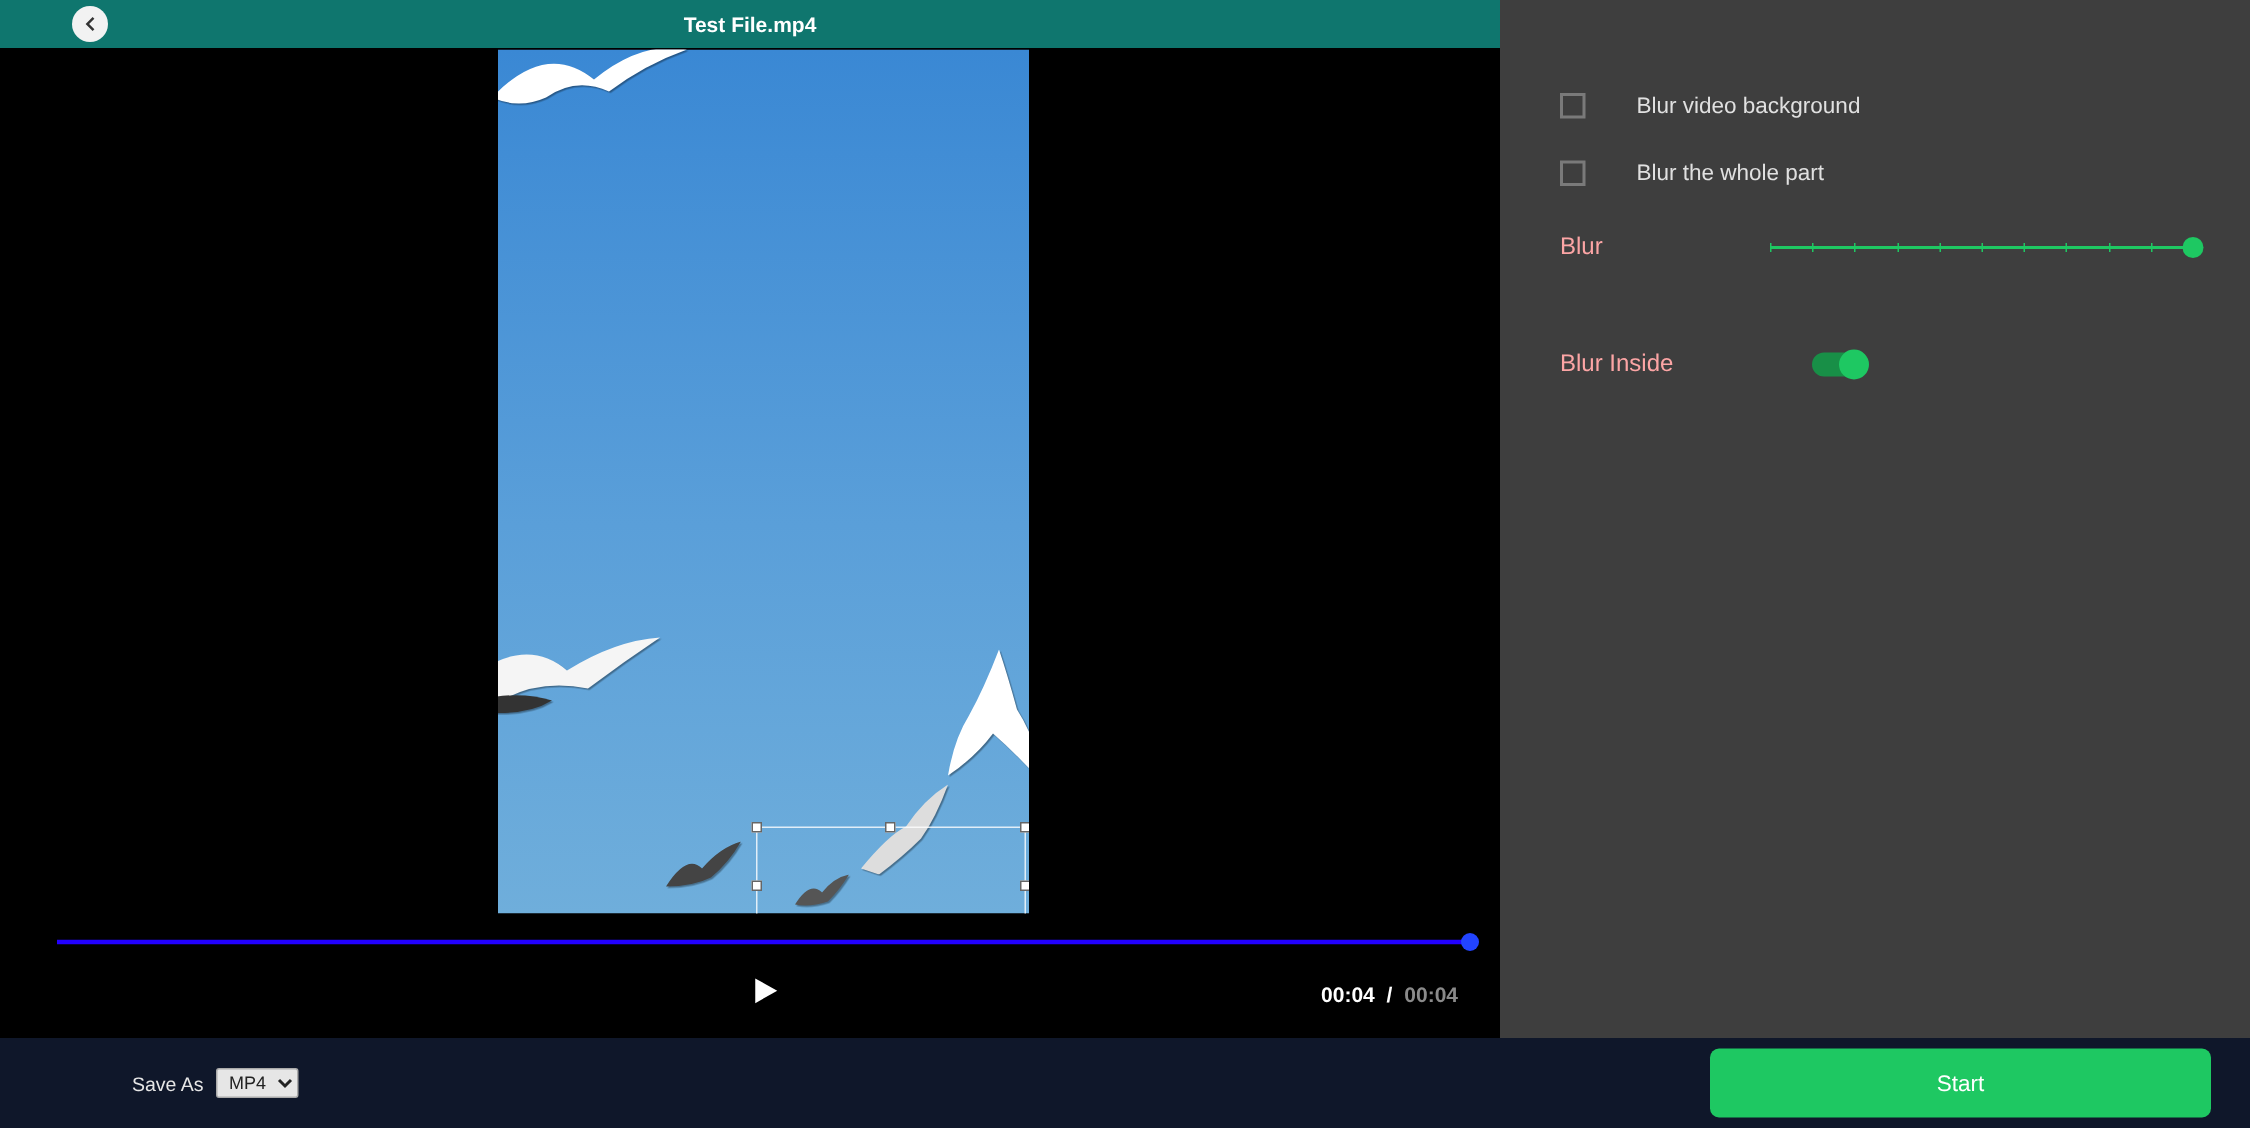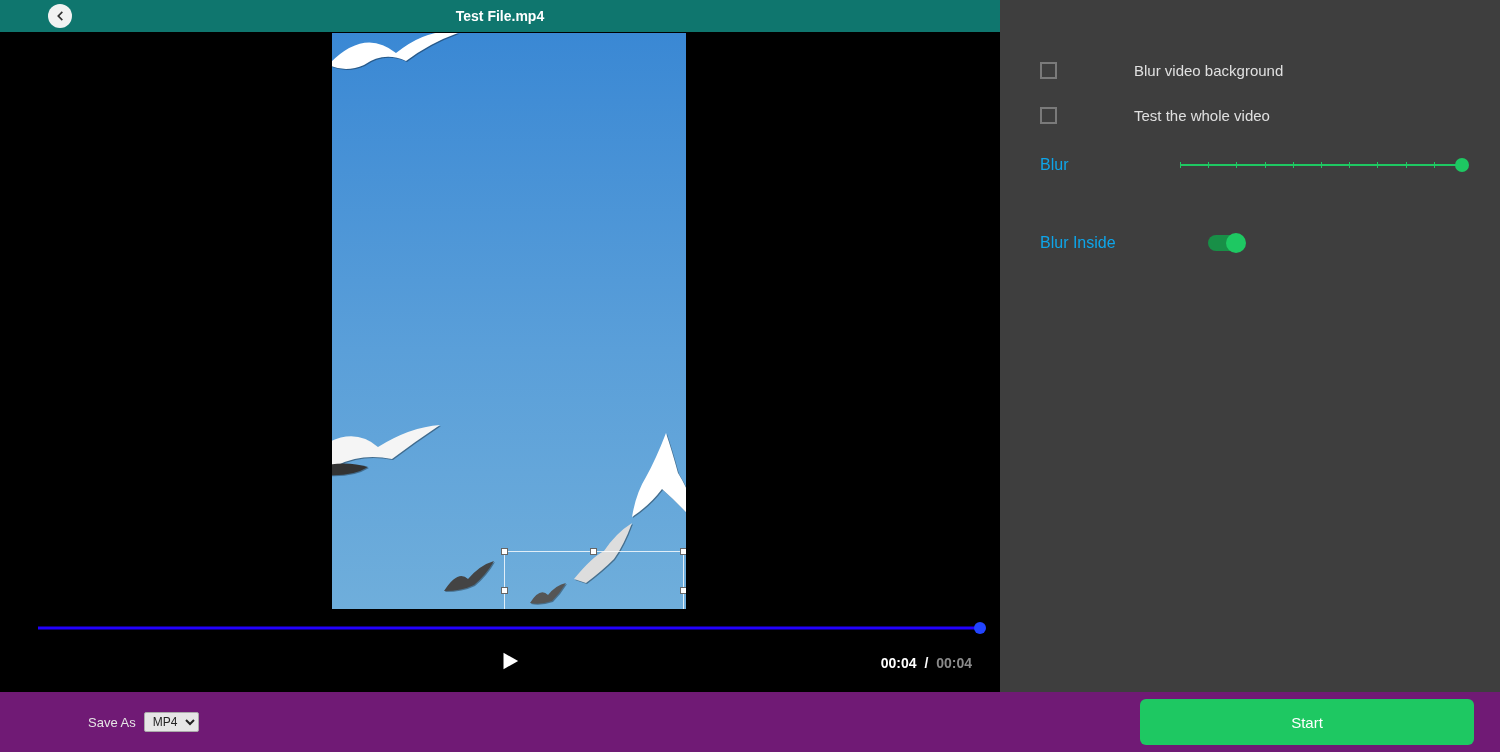--- a/index.html
+++ b/index.html
@@ -147,21 +147,20 @@
   .side-panel {
     flex: 1;
     padding: 30px 38px 0 40px;
     background: #3e3e3e;
   }
   .opt {
     display: flex;
     align-items: flex-start;
     margin-bottom: 28px;
     cursor: pointer;
-    gap: 43px;
   }
   .cb {
     width: 17px; height: 17px;
     border: 2px solid #7a7a7a;
     margin-right: 34px;
     display: flex;
     align-items: center;
     justify-content: center;
     flex-shrink: 0;
   }
@@ -170,21 +169,21 @@
     border-color: #1ec862;
   }
   .cb.checked svg { width: 12px; height: 12px; }
   .opt-label { font-size: 15px; color: #e0e0e0; }
 
   .row {
     display: flex;
     align-items: center;
     margin-top: 32px;
   }
-  .row-label { font-size: 16px; color: #0ea5e9; width: 140px; }
+  .row-label { font-size: 16px; color: #fca5a5; width: 140px; }
 
   .slider {
     position: relative;
     flex: 1;
     height: 14px;
     cursor: pointer;
   }
   .slider-track {
     position: absolute;
     left: 0; right: 0; top: 50%;
@@ -220,21 +219,21 @@
     width: 20px; height: 20px;
     background: #1ec862;
     border-radius: 50%;
     transform: translateY(-50%);
   }
 
   .footer {
     position: absolute;
     left: 0; right: 0; bottom: 0;
     height: 60px;
-    background: #701a75;
+    background: #0f172a;
     display: flex;
     align-items: center;
   }
   .save-as {
     display: flex;
     align-items: center;
     margin-left: 88px;
     font-size: 13px;
     color: #e6e6e6;
   }
@@ -344,21 +343,21 @@
   </div>
 
   <div class="side-panel">
     <div id="opts">
         <div class="opt">
           <div class="cb"></div>
           <div class="opt-label">Blur video background</div>
         </div>
         <div class="opt">
           <div class="cb"></div>
-          <div class="opt-label">Test the whole video</div>
+          <div class="opt-label">Blur the whole part</div>
         </div>
       </div>
 
     <div class="row">
       <div class="row-label">Blur</div>
       <div class="slider">
         <div class="slider-track"></div>
         <div id="ticks">
             <div class="tick" style="left: 0%;"></div>
             <div class="tick" style="left: 10%;"></div>

